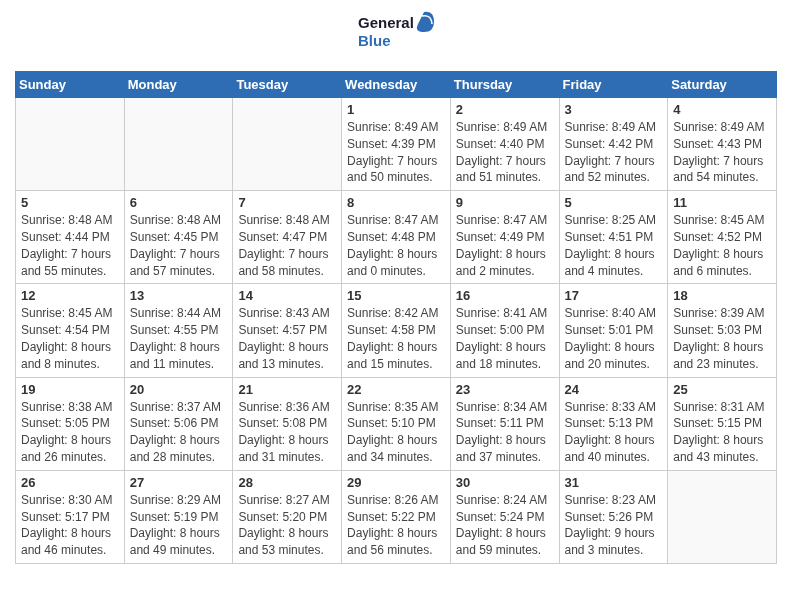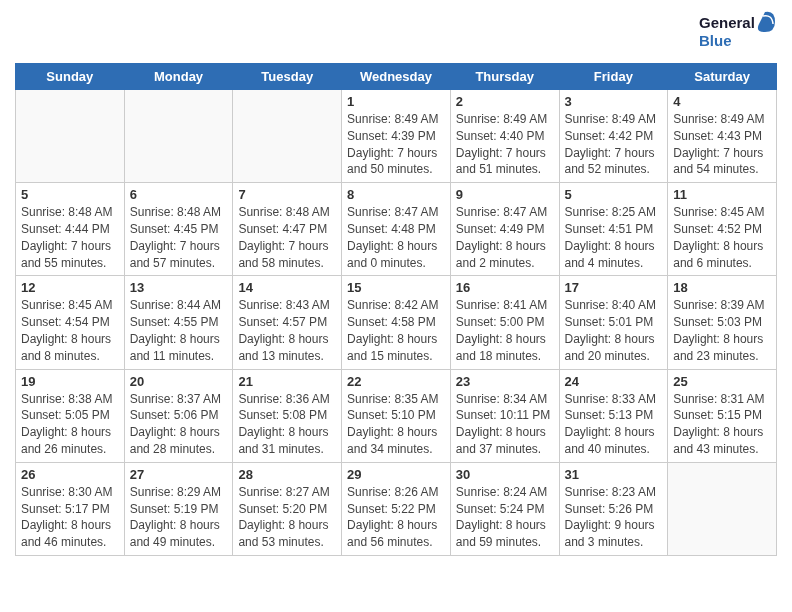--- a/index.html
+++ b/index.html
@@ -1,23 +1,23 @@
 <!DOCTYPE html>
 <html><head>
   <meta charset="utf-8">
   <style>
     * { box-sizing: border-box; margin: 0; padding: 0; }
     body { font-family: Arial, sans-serif; background: #fff; width: 792px; height: 612px; overflow: hidden; }
     .page { width: 792px; min-height: 612px; background: #fff; padding: 10px 15px; }
-    .header { display: flex; justify-content: flex-end; align-items: flex-start; margin-bottom: 8px; }
+    .header { display: flex; justify-content: center; align-items: flex-start; margin-bottom: 16px; }
     .title-block { text-align: right; }
     .month-title { font-size: 32px; font-weight: 300; color: #333; }
     .location { font-size: 14px; color: #555; }
     .calendar { width: 100%; border-collapse: collapse; }
-    .calendar th { background: #2e6db4; color: #fff; text-align: center; padding: 5px 3px; font-size: 13px; border: 1px solid #2e6db4; }
+    .calendar th { background: #2e6db4; color: #fff; text-align: left; padding: 5px 3px; font-size: 13px; border: 1px solid #2e6db4; }
     .calendar td { border: 1px solid #ccc; vertical-align: top; padding: 4px 5px; font-size: 10px; color: #333; width: calc(100%/7); min-height: 70px; height: 70px; }
     .day-num { font-size: 13px; font-weight: bold; color: #333; display: block; margin-bottom: 2px; }
     .day-info { font-size: 12px; color: #444; line-height: 1.4; }
     .empty { background: #f9f9f9; }
     .logo-container { display: flex; align-items: center; gap: 4px; }
   </style>
 </head>
 <body>
 
 <div class="page">
@@ -209,21 +209,21 @@
           <td>
             <span class="day-num">22</span>
             <div class="day-info">Sunrise: 8:35 AM
 Sunset: 5:10 PM
 Daylight: 8 hours
 and 34 minutes.</div>
           </td>
           <td>
             <span class="day-num">23</span>
             <div class="day-info">Sunrise: 8:34 AM
-Sunset: 10:11 PM
+Sunset: 5:11 PM
 Daylight: 8 hours
 and 37 minutes.</div>
           </td>
           <td>
             <span class="day-num">24</span>
             <div class="day-info">Sunrise: 8:33 AM
 Sunset: 5:13 PM
 Daylight: 8 hours
 and 40 minutes.</div>
           </td>

